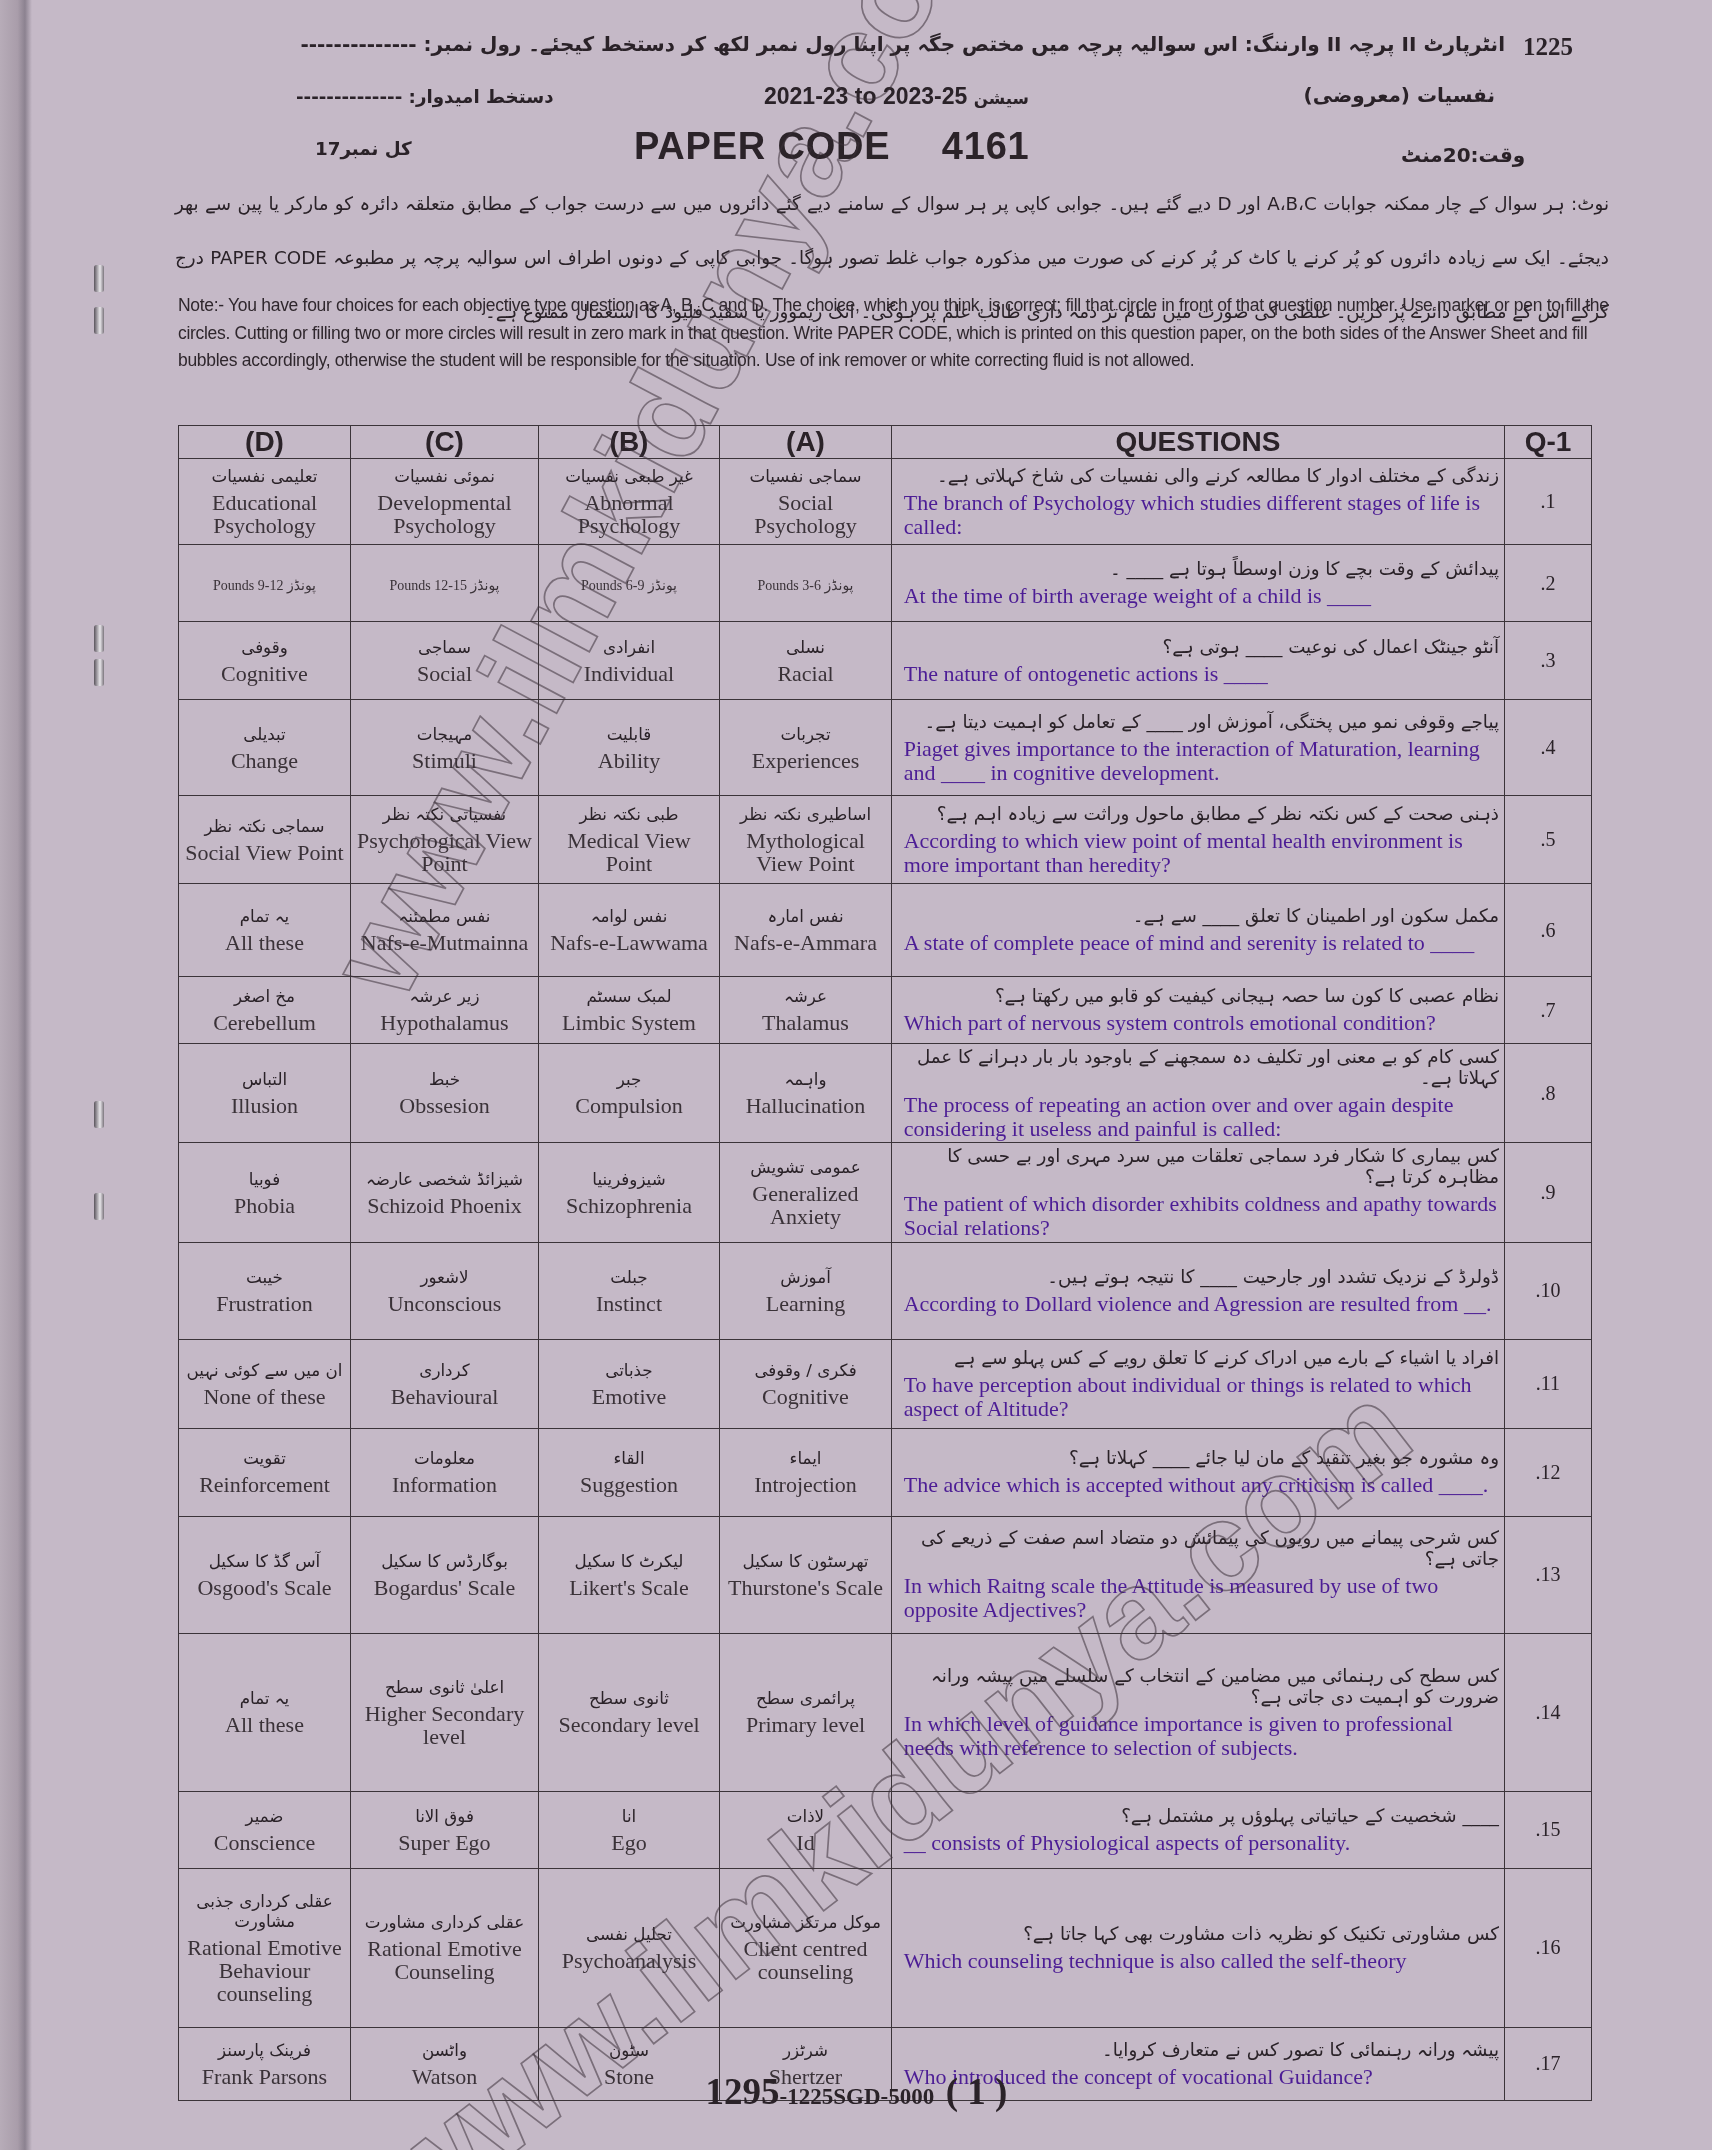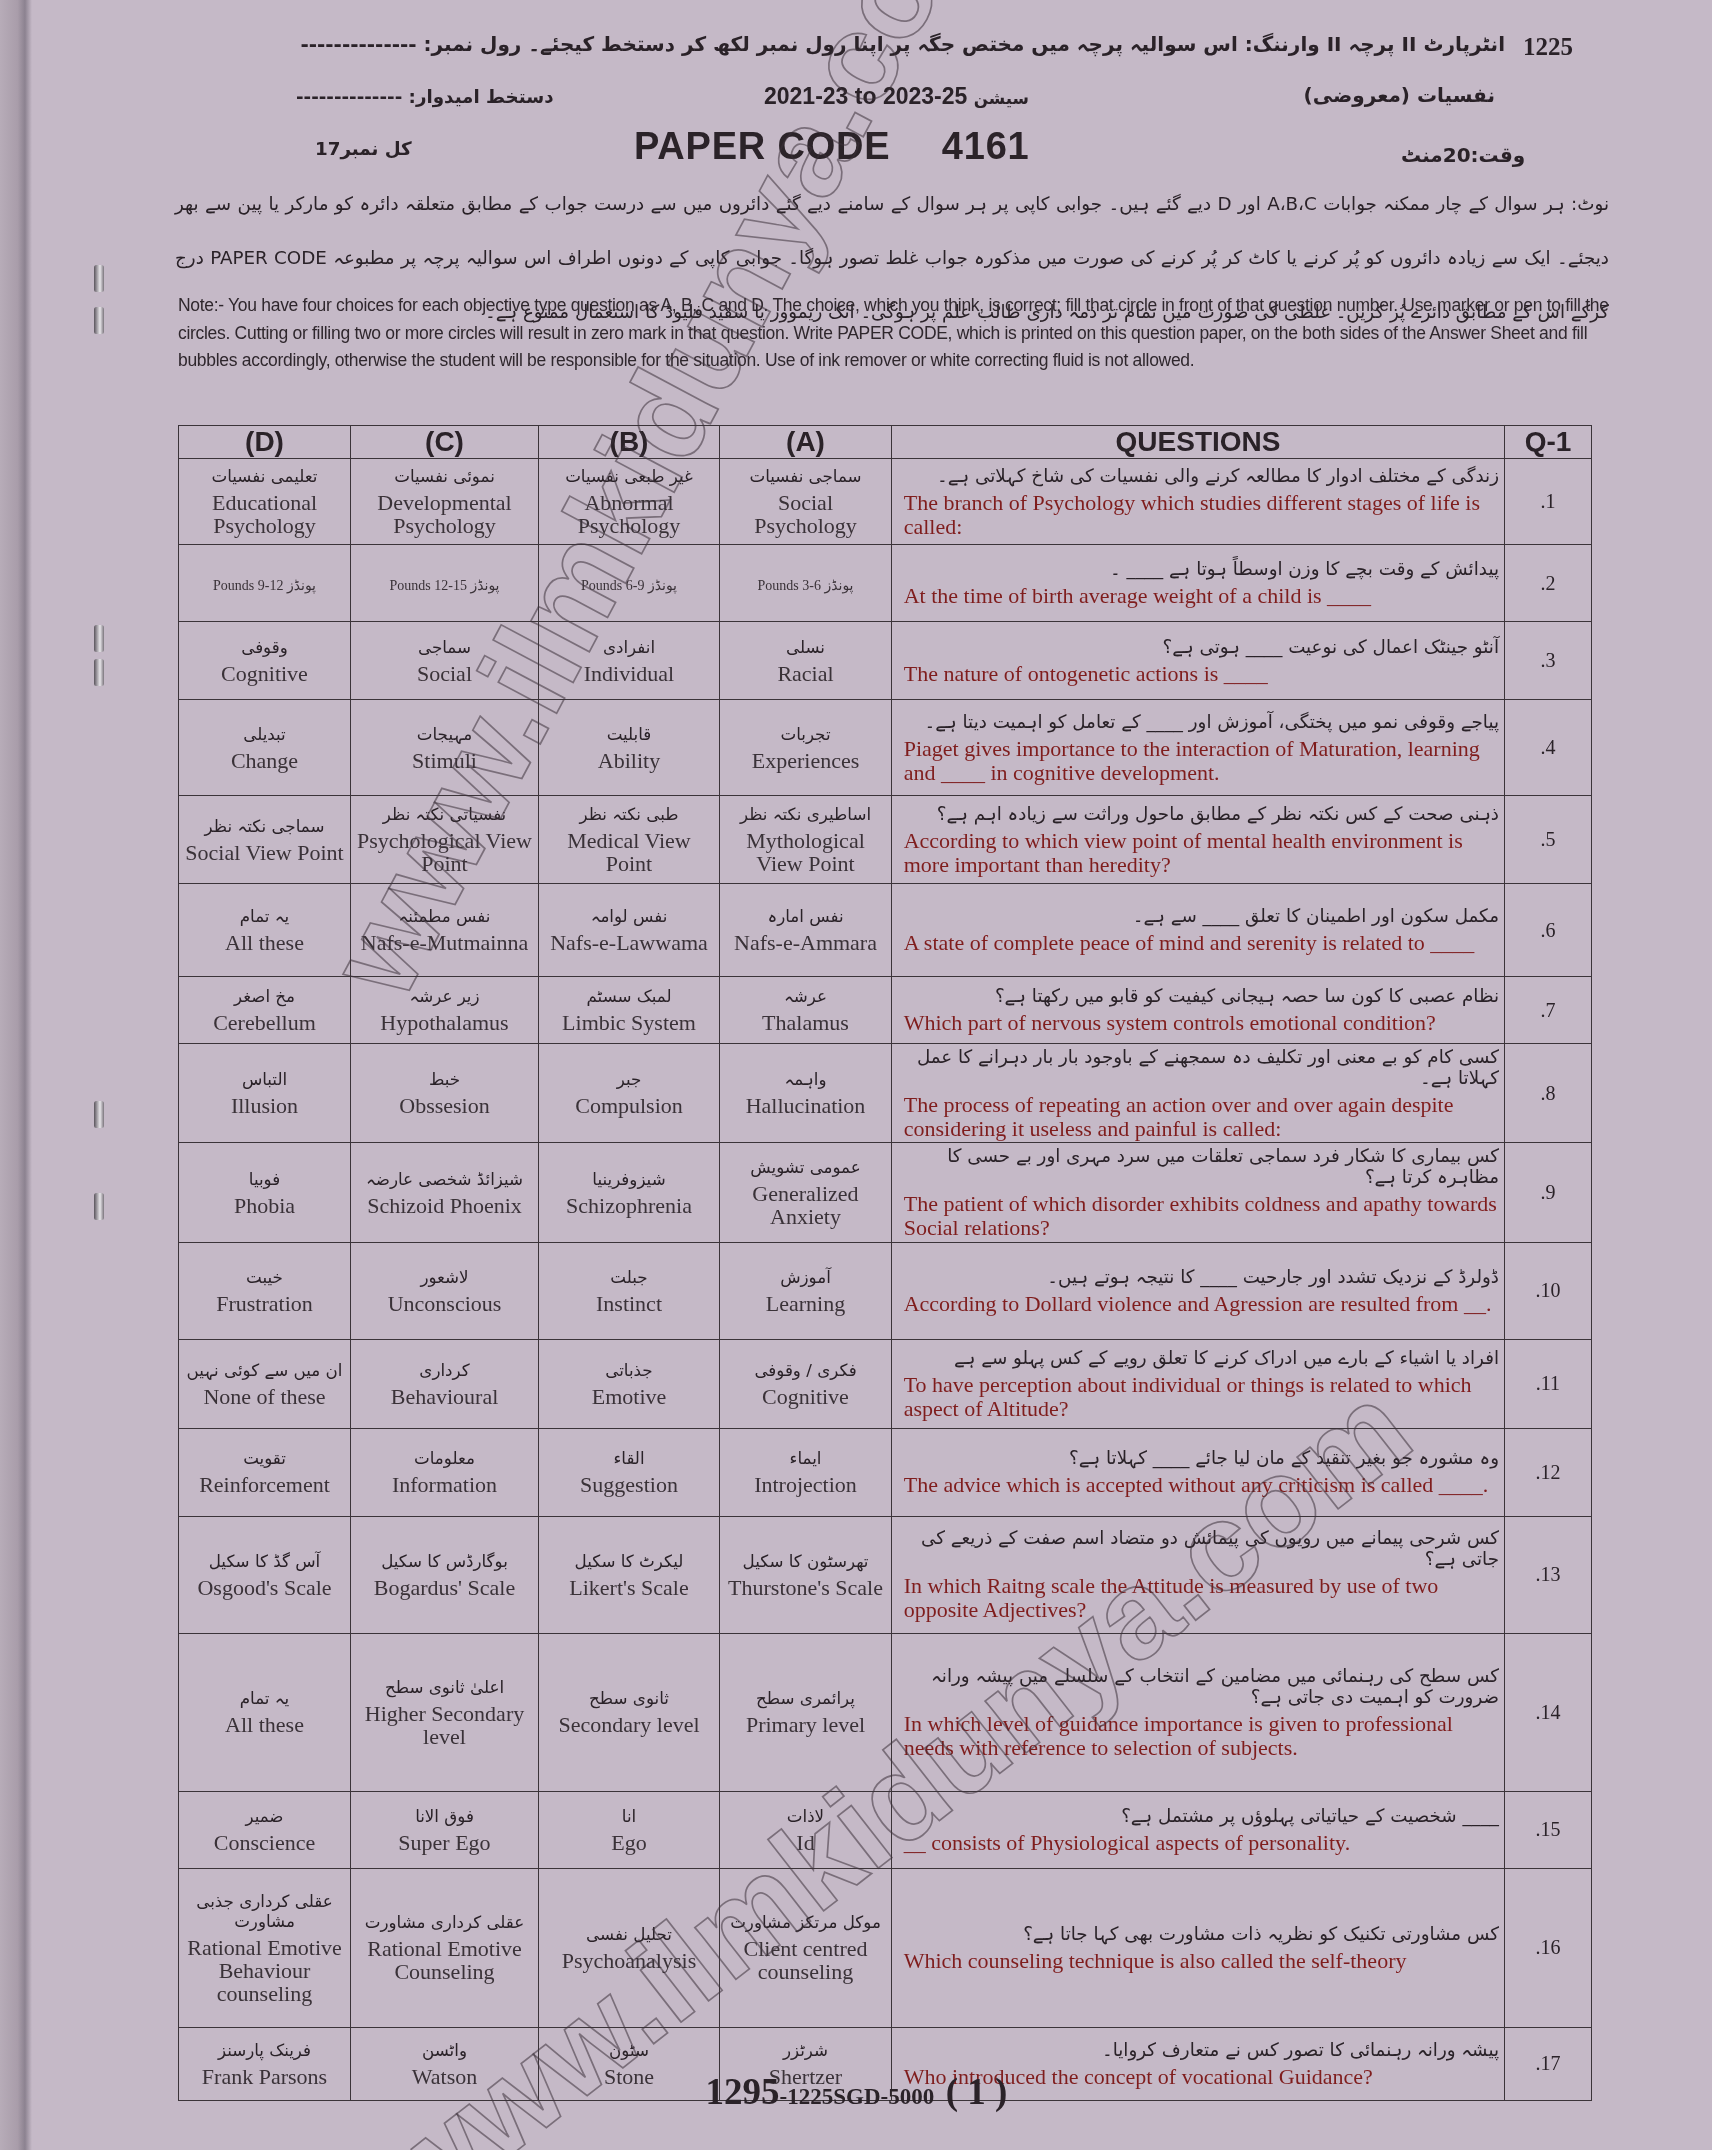--- a/index.html
+++ b/index.html
@@ -41,21 +41,21 @@
   }
   table.mcq th {
     font-family: "Liberation Sans", sans-serif; font-weight: bold; font-size: 28px;
     height: 30px; padding: 0;
   }
   .opt-ur { display: block; font-family: "DejaVu Sans", sans-serif; font-size: 16.7px; direction: rtl; margin-bottom: 5px; }
   .opt-en { display: block; font-size: 22px; line-height: 23px; color: #3a3238; }
   .opt-en.small { font-size: 14px; }
   td.q { text-align: left !important; padding-left: 11.7px !important; }
   .q-ur { display: block; direction: rtl; text-align: right; font-family: "DejaVu Sans", sans-serif; font-size: 18.3px; margin-bottom: 5px; }
-  .q-en { display: block; font-size: 22px; line-height: 24px; color: #7f1d1d; }
+  .q-en { display: block; font-size: 22px; line-height: 24px; color: #4c1d95; }
   td.num { font-family: "Liberation Sans", sans-serif; font-size: 20px; vertical-align: top; padding-top: 16.7px; }
   .footer {
     position: absolute; left: 0; width: 1713px; top: 2070px; text-align: center;
     font-family: "Liberation Serif", serif; font-weight: bold;
   }
   .footer .big { font-size: 37px; }
   .footer .mid { font-size: 23px; }
   .watermark {
     position: absolute; font-family: "Liberation Sans", sans-serif; font-weight: bold;
     color: transparent; -webkit-text-stroke: 1.7px rgba(60,50,58,0.55);

